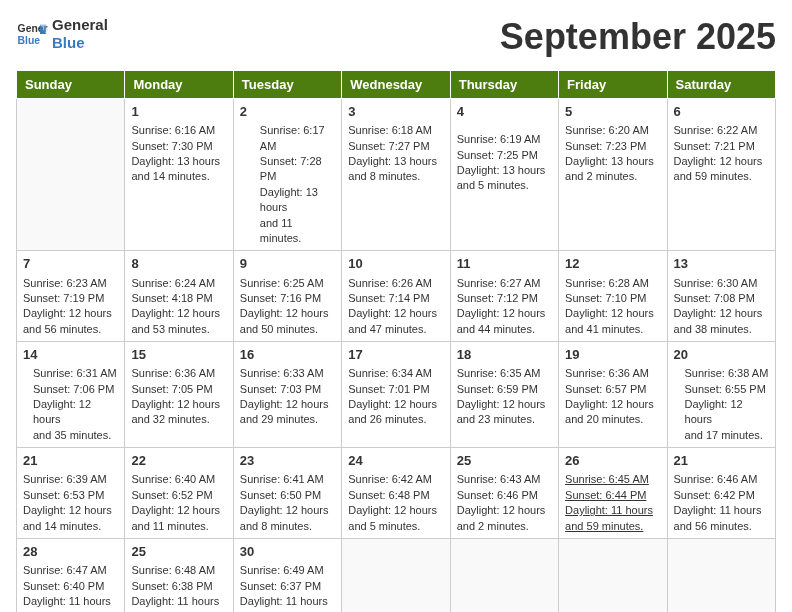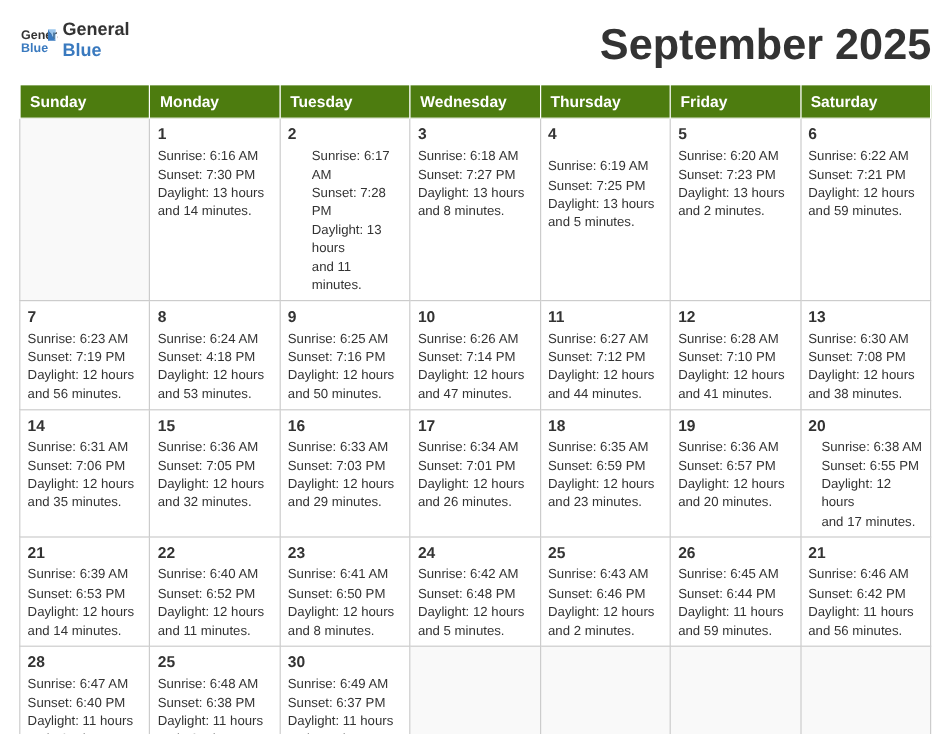--- a/index.html
+++ b/index.html
@@ -200,21 +200,21 @@
           <span class="day-number">13</span>
           <div class="day-info" style="white-space: pre-line;">Sunrise: 6:30 AM
 Sunset: 7:08 PM
 Daylight: 12 hours
 and 38 minutes.</div>
         </td>
       </tr>
       <tr>
         <td>
           <span class="day-number">14</span>
-          <div class="day-info" style="white-space: pre-line;">Sunrise: 6:31 AM
+          <div class="day-info" style="white-space: pre-line; margin-left: 10px;">Sunrise: 6:31 AM
 Sunset: 7:06 PM
 Daylight: 12 hours
 and 35 minutes.</div>
         </td>
         <td>
           <span class="day-number">15</span>
           <div class="day-info" style="white-space: pre-line;">Sunrise: 6:36 AM
 Sunset: 7:05 PM
 Daylight: 12 hours
 and 32 minutes.</div>
@@ -286,21 +286,21 @@
         </td>
         <td>
           <span class="day-number">25</span>
           <div class="day-info" style="white-space: pre-line;">Sunrise: 6:43 AM
 Sunset: 6:46 PM
 Daylight: 12 hours
 and 2 minutes.</div>
         </td>
         <td>
           <span class="day-number">26</span>
-          <div class="day-info" style="white-space: pre-line;">Sunrise: 6:45 AM
+          <div class="day-info" style="white-space: pre-line; text-decoration: underline;">Sunrise: 6:45 AM
 Sunset: 6:44 PM
 Daylight: 11 hours
 and 59 minutes.</div>
         </td>
         <td>
           <span class="day-number">21</span>
           <div class="day-info" style="white-space: pre-line;">Sunrise: 6:46 AM
 Sunset: 6:42 PM
 Daylight: 11 hours
 and 56 minutes.</div>

